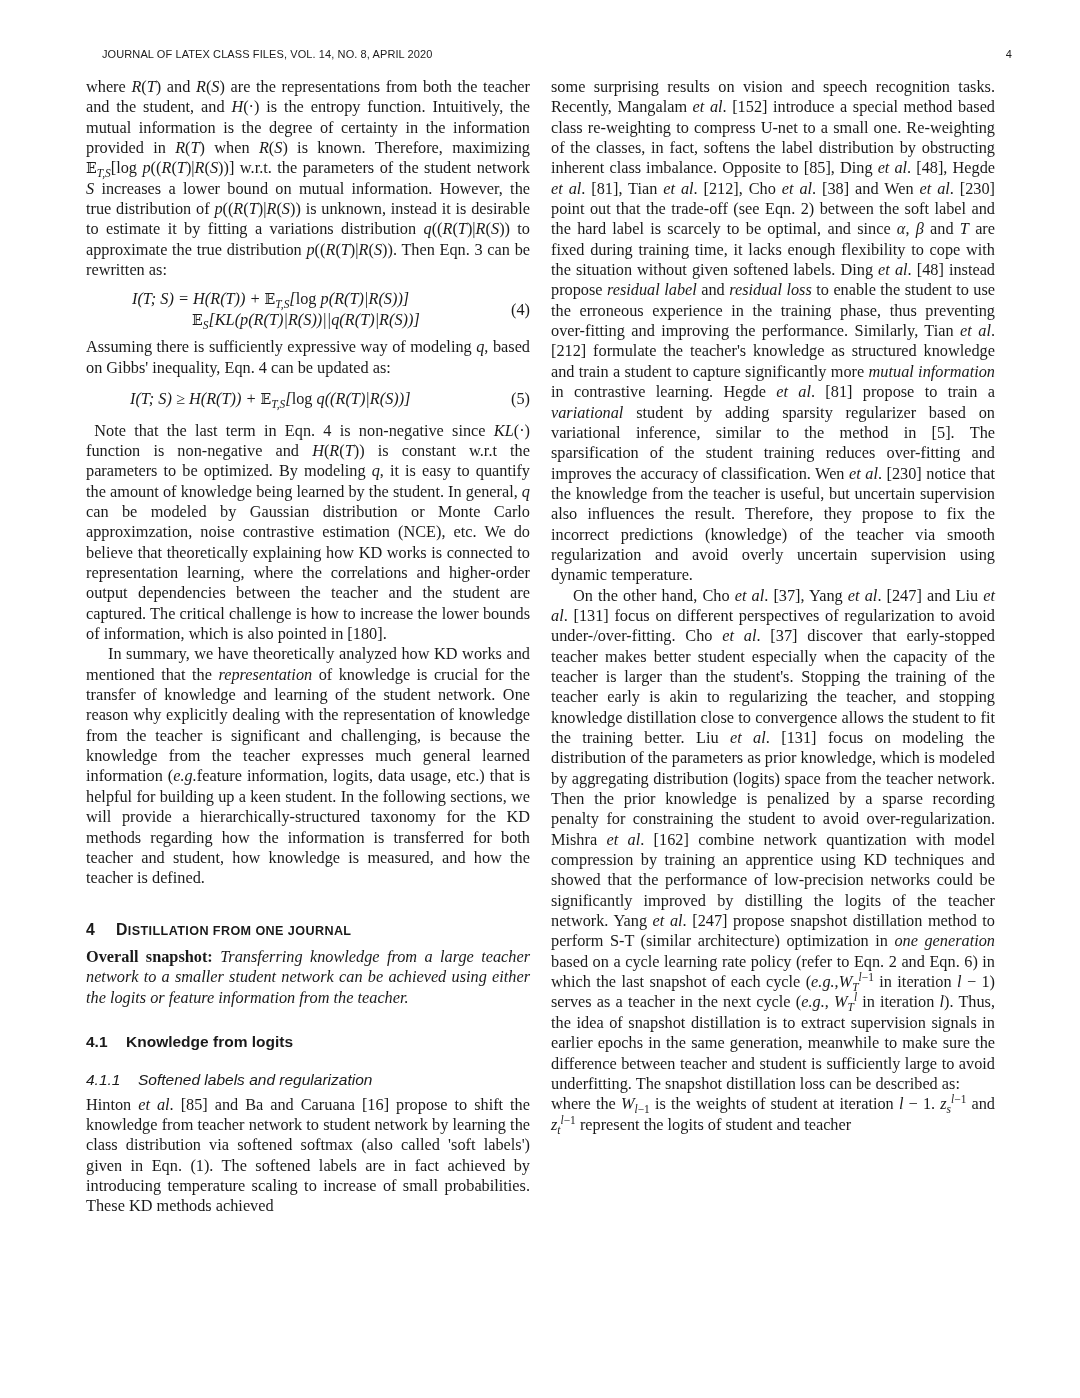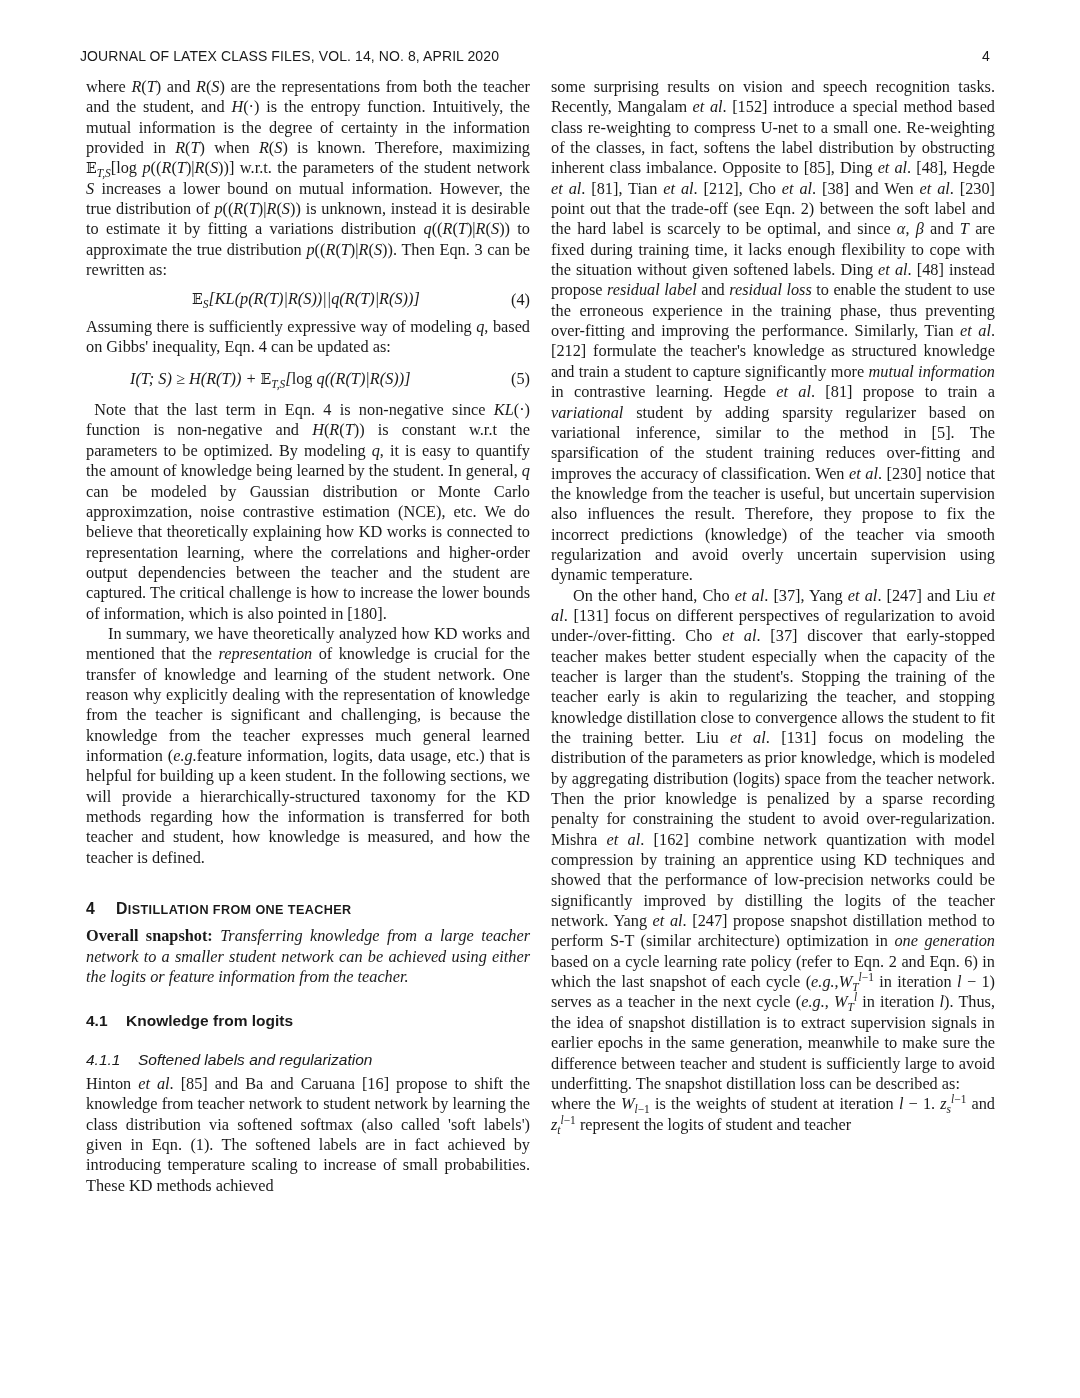--- a/index.html
+++ b/index.html
@@ -1,19 +1,19 @@
 <!DOCTYPE html>
 <html><head>
 <meta charset="utf-8">
 <style>
   html, body { margin:0; padding:0; background:#fff; }
   body { width:1080px; height:1398px; position:relative; overflow:hidden; color:#1a1a1a;
          font-family:"Liberation Serif","DejaVu Serif",serif; }
-  .header { position:absolute; top:48px; left:80px; width:910px; height:20px;
-            font-family:"Liberation Sans","DejaVu Sans",sans-serif; font-size:14px; letter-spacing:0.1px; }
+  .header { position:absolute; top:48px; left:102px; width:910px; height:20px;
+            font-family:"Liberation Sans","DejaVu Sans",sans-serif; font-size:11px; letter-spacing:0.1px; }
   .header .title { position:absolute; left:0; top:0; }
   .header .page { position:absolute; right:0; top:0; }
   .col { position:absolute; top:77px; width:444px; font-size:16.3px; line-height:20.35px; }
   .col.left { left:86px; }
   .col.right { left:551px; }
   p { margin:0; text-align:justify; hyphens:auto; }
   p.indent { text-indent:22px; }
   i, .it { font-style:italic; }
   .eq { position:relative; font-size:16.3px; line-height:20.5px; margin:6px 0; }
   .eq .lines { padding-left:46px; font-style:italic; }
@@ -38,40 +38,41 @@
 <div class="header">
   <span class="title">JOURNAL OF LATEX CLASS FILES, VOL. 14, NO. 8, APRIL 2020</span>
   <span class="page">4</span>
 </div>
 
 <div class="col left">
   <p>where <i>R</i>(<i>T</i>) and <i>R</i>(<i>S</i>) are the representations from both the teacher and the student, and <i>H</i>(·) is the entropy function. Intuitively, the mutual information is the degree of certainty in the information provided in <i>R</i>(<i>T</i>) when <i>R</i>(<i>S</i>) is known. Therefore, maximizing <span class="bb">𝔼</span><sub><i>T,S</i></sub>[log <i>p</i>((<i>R</i>(<i>T</i>)|<i>R</i>(<i>S</i>))] w.r.t. the parameters of the student network <i>S</i> increases a lower bound on mutual information. However, the true distribution of <i>p</i>((<i>R</i>(<i>T</i>)|<i>R</i>(<i>S</i>)) is unknown, instead it is desirable to estimate it by fitting a variations distribution <i>q</i>((<i>R</i>(<i>T</i>)|<i>R</i>(<i>S</i>)) to approximate the true distribution <i>p</i>((<i>R</i>(<i>T</i>)|<i>R</i>(<i>S</i>)). Then Eqn. 3 can be rewritten as:</p>
 
   <div class="eq" style="margin-top:9px;margin-bottom:7px;">
     <div class="lines" style="padding-left:46px;">
+      <div class="line">I(T; S) = H(R(T)) + <span class="bb">𝔼</span><sub>T,S</sub>[<span style="font-style:normal">log</span> p(R(T)|R(S))]</div>
       <div class="line" style="padding-left:60px;"><span class="bb">𝔼</span><sub>S</sub>[KL(p(R(T)|R(S))||q(R(T)|R(S))]</div>
     </div>
     <span class="num">(4)</span>
   </div>
 
   <p>Assuming there is sufficiently expressive way of modeling <i>q</i>, based on Gibbs' inequality, Eqn. 4 can be updated as:</p>
 
   <div class="eq" style="margin-top:11px;margin-bottom:11px;">
     <div class="lines" style="padding-left:44px;">
       <div class="line">I(T; S) ≥ H(R(T)) + <span class="bb">𝔼</span><sub>T,S</sub>[<span style="font-style:normal">log</span> q((R(T)|R(S))]</div>
     </div>
     <span class="num">(5)</span>
   </div>
 
   <p>&nbsp;Note that the last term in Eqn. 4 is non-negative since <i>KL</i>(·) function is non-negative and <i>H</i>(<i>R</i>(<i>T</i>)) is constant w.r.t the parameters to be optimized. By modeling <i>q</i>, it is easy to quantify the amount of knowledge being learned by the student. In general, <i>q</i> can be modeled by Gaussian distribution or Monte Carlo approximzation, noise contrastive estimation (NCE), etc. We do believe that theoretically explaining how KD works is connected to representation learning, where the correlations and higher-order output dependencies between the teacher and the student are captured. The critical challenge is how to increase the lower bounds of information, which is also pointed in [180].</p>
 
   <p class="indent">In summary, we have theoretically analyzed how KD works and mentioned that the <i>representation</i> of knowledge is crucial for the transfer of knowledge and learning of the student network. One reason why explicitly dealing with the representation of knowledge from the teacher is significant and challenging, is because the knowledge from the teacher expresses much general learned information (<i>e.g.</i>feature information, logits, data usage, etc.) that is helpful for building up a keen student. In the following sections, we will provide a hierarchically-structured taxonomy for the KD methods regarding how the information is transferred for both teacher and student, how knowledge is measured, and how the teacher is defined.</p>
 
   <div class="sec-h">
-    <span class="n">4</span><span>D</span><span class="sc">ISTILLATION FROM ONE TEACHER</span>
+    <span class="n">4</span><span>D</span><span class="sc">ISTILLATION FROM ONE JOURNAL</span>
   </div>
 
   <p><b>Overall snapshot:</b> <i>Transferring knowledge from a large teacher network to a smaller student network can be achieved using either the logits or feature information from the teacher.</i></p>
 
   <div class="subsec-h">
     <span class="n">4.1</span><span>Knowledge from logits</span>
   </div>
   <div class="subsub-h">
     <span class="n">4.1.1</span><span>Softened labels and regularization</span>
   </div>

